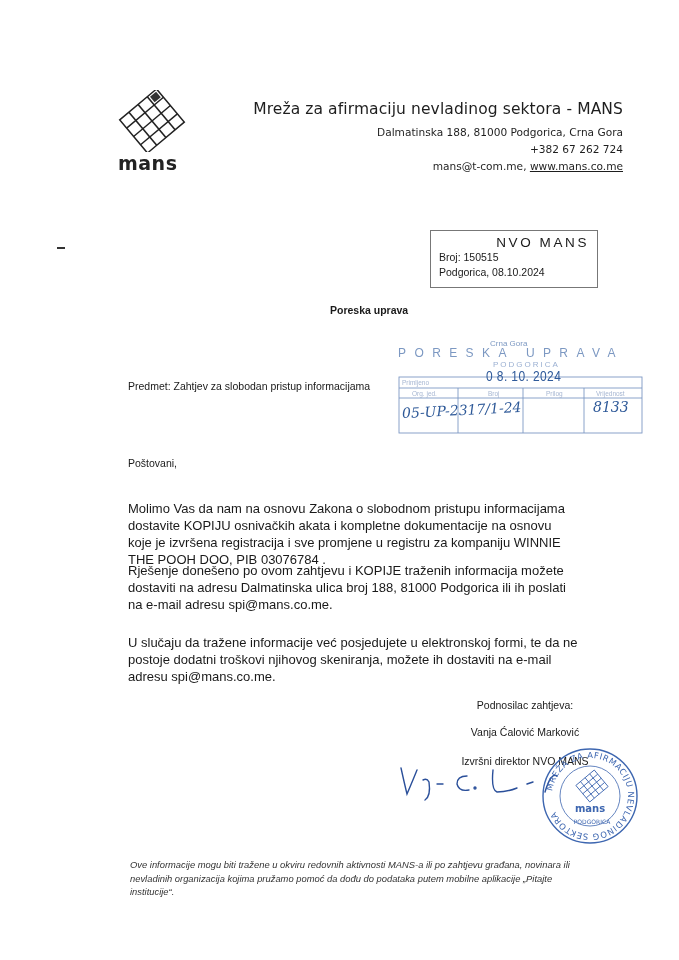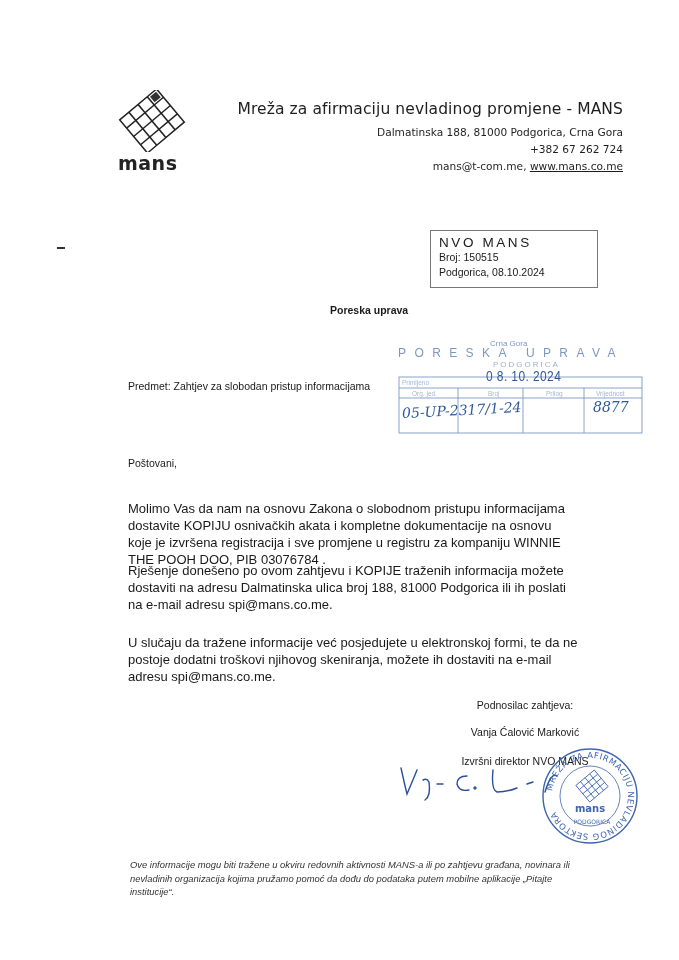--- a/index.html
+++ b/index.html
@@ -8,21 +8,21 @@
   .abs { position: absolute; }
   .logo { left: 112px; top: 90px; width: 80px; height: 90px; }
   .logo svg { display: block; }
   .logo-word { position: absolute; left: 6px; top: 62px; font-family: "DejaVu Sans", sans-serif; font-weight: bold;
                font-size: 19px; letter-spacing: 0.5px; color: #222; }
   .org-block { right: 56px; top: 100px; text-align: right; font-family: "DejaVu Sans", sans-serif; color: #1e1e1e; }
   .org-title { font-size: 15.5px; font-weight: normal; margin-bottom: 6px; letter-spacing: 0.1px; }
   .org-line { font-size: 10.6px; line-height: 17px; }
   .org-line u { text-decoration: underline; text-align: center; }
   .ref-box { left: 430px; top: 230px; width: 168px; height: 58px; border: 1px solid #777; padding: 3px 8px; box-sizing: border-box; }
-  .ref-title { text-align: left; font-size: 13.5px; letter-spacing: 2.6px; margin-top: 1px; font-weight: normal; }
+  .ref-title { text-align: right; font-size: 13.5px; letter-spacing: 2.6px; margin-top: 1px; font-weight: normal; }
   .ref-line { font-size: 10.5px; line-height: 15px; }
   .addressee { left: 330px; top: 304px; font-weight: bold; font-size: 10.5px; }
   .subject { left: 128px; top: 380px; font-size: 10.5px; }
   .greeting { left: 128px; top: 457px; font-size: 10.5px; }
   .para { left: 128px; width: 450px; font-size: 13px; line-height: 17px; }
   .p1 { top: 500px; }
   .p2 { top: 562px; }
   .p3 { top: 634px; }
   .sig-block { left: 440px; width: 170px; text-align: center; font-size: 10.5px; }
   .sig-1 { top: 699px; }
@@ -56,21 +56,21 @@
       <line x1="-24" y1="-12" x2="24" y2="-12"></line>
         <line x1="-24" y1="0" x2="24" y2="0"></line>
         <line x1="-24" y1="12" x2="24" y2="12"></line>
       <rect x="14" y="-22" width="8" height="8" fill="#333" stroke="none"></rect>
     </g>
   </svg>
   <div class="logo-word">mans</div>
 </div>
 
 <div class="abs org-block">
-  <div class="org-title">Mreža za afirmaciju nevladinog promjene - MANS</div>
+  <div class="org-title">Mreža za afirmaciju nevladinog sektora - MANS</div>
   <div class="org-line">Dalmatinska 188, 81000 Podgorica, Crna Gora</div>
   <div class="org-line">+382 67 262 724</div>
   <div class="org-line"><span>mans@t-com.me</span><span>, </span><u>www.mans.co.me</u></div>
 </div>
 
 <div class="abs mark" style="left:57px;top:247px;width:8px;height:2px;"></div>
 
 <div class="abs ref-box">
   <div class="ref-title">NVO MANS</div>
   <div class="ref-line">Broj: 150515</div>
@@ -93,21 +93,21 @@
       <line x1="186" y1="12" x2="186" y2="57"></line>
     </g>
   </svg>
   <div class="hdr" style="left:4px;top:41px;">Primljeno</div>
   <div class="date">0 8. 10. 2024</div>
   <div class="hdr" style="left:14px;top:52px;">Org. jed.</div>
   <div class="hdr" style="left:90px;top:52px;">Broj</div>
   <div class="hdr" style="left:148px;top:52px;">Prilog</div>
   <div class="hdr" style="left:198px;top:52px;">Vrijednost</div>
   <div class="hw1">05-UP-2317/1-24</div>
-  <div class="hw2">8877</div>
+  <div class="hw2">8133</div>
 </div>
 
 <div class="abs subject">Predmet: Zahtjev za slobodan pristup informacijama</div>
 <div class="abs greeting">Poštovani,</div>
 
 <div class="abs para p1">Molimo Vas da nam na osnovu Zakona o slobodnom pristupu informacijama dostavite KOPIJU osnivačkih akata i kompletne dokumentacije na osnovu koje je izvršena registracija i sve promjene u registru za kompaniju WINNIE THE POOH DOO, PIB 03076784 .</div>
 <div class="abs para p2">Rješenje donešeno po ovom zahtjevu i KOPIJE traženih informacija možete dostaviti na adresu Dalmatinska ulica broj 188, 81000 Podgorica ili ih poslati na e-mail adresu spi@mans.co.me.</div>
 <div class="abs para p3">U slučaju da tražene informacije već posjedujete u elektronskoj formi, te da ne postoje dodatni troškovi njihovog skeniranja, možete ih dostaviti na e-mail adresu spi@mans.co.me.</div>
 
 <div class="abs sig-block sig-1">Podnosilac zahtjeva:</div>

